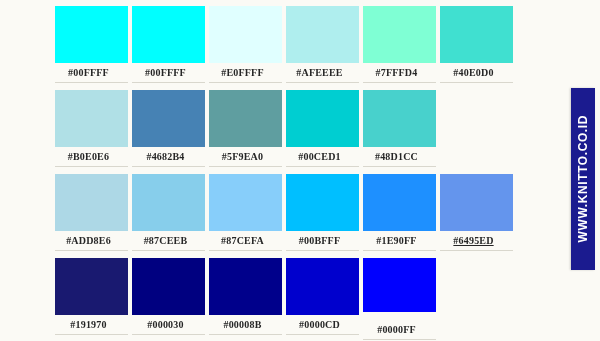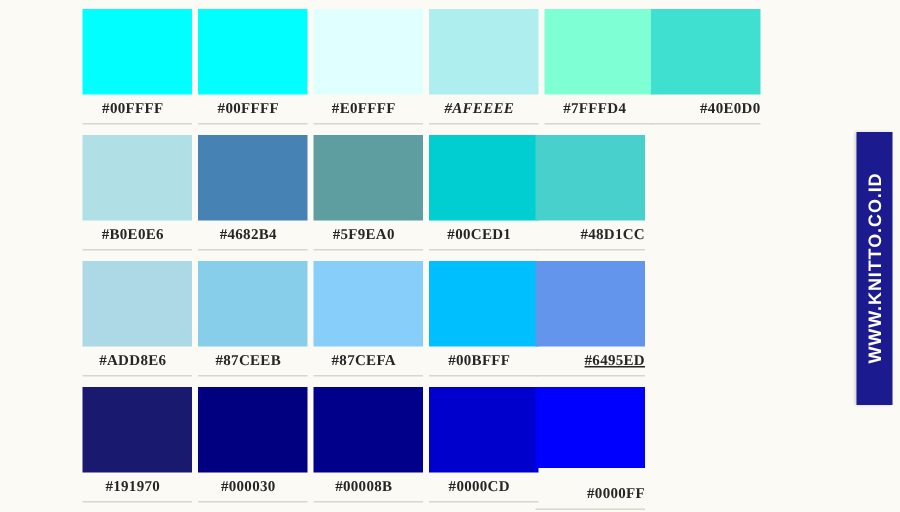--- a/index.html
+++ b/index.html
@@ -39,21 +39,20 @@
   .swatch-cell {
     width: 67px;
     margin-right: 10px;
     display: flex;
     flex-direction: column;
     align-items: stretch;
     position: relative;
   }
   .swatch-cell:last-child {
     margin-right: 11px;
-    align-items: flex-end;
   }
   .swatch-chip {
     width: 73px;
     height: 57px;
     box-sizing: border-box;
     display: block;
   }
   .swatch-label {
     height: 19px;
     line-height: 19px;
@@ -111,21 +110,21 @@
           <div class="swatch-label" style="color: rgb(38, 38, 38);">#00FFFF</div>
           <div class="swatch-rule" style="background: rgb(217, 215, 205);"></div>
         </div>
         <div class="swatch-cell">
           <div class="swatch-chip" style="background-color: rgb(224, 255, 255);"></div>
           <div class="swatch-label" style="color: rgb(38, 38, 38);">#E0FFFF</div>
           <div class="swatch-rule" style="background: rgb(217, 215, 205);"></div>
         </div>
         <div class="swatch-cell">
           <div class="swatch-chip" style="background-color: rgb(175, 238, 238);"></div>
-          <div class="swatch-label" style="color: rgb(38, 38, 38); font-style: italic;">#AFEEEE</div>
+          <div class="swatch-label" style="color: rgb(38, 38, 38);">#AFEEEE</div>
           <div class="swatch-rule" style="background: rgb(217, 215, 205);"></div>
         </div>
         <div class="swatch-cell">
           <div class="swatch-chip" style="background-color: rgb(127, 255, 212);"></div>
           <div class="swatch-label" style="color: rgb(38, 38, 38);">#7FFFD4</div>
           <div class="swatch-rule" style="background: rgb(217, 215, 205);"></div>
         </div>
         <div class="swatch-cell">
           <div class="swatch-chip" style="background-color: rgb(64, 224, 208);"></div>
           <div class="swatch-label" style="color: rgb(38, 38, 38);">#40E0D0</div>
@@ -171,20 +170,25 @@
           <div class="swatch-rule" style="background: rgb(217, 215, 205);"></div>
         </div>
         <div class="swatch-cell">
           <div class="swatch-chip" style="background-color: rgb(135, 206, 250);"></div>
           <div class="swatch-label" style="color: rgb(38, 38, 38);">#87CEFA</div>
           <div class="swatch-rule" style="background: rgb(217, 215, 205);"></div>
         </div>
         <div class="swatch-cell">
           <div class="swatch-chip" style="background-color: rgb(0, 191, 255);"></div>
           <div class="swatch-label" style="color: rgb(38, 38, 38);">#00BFFF</div>
+          <div class="swatch-rule" style="background: rgb(217, 215, 205);"></div>
+        </div>
+        <div class="swatch-cell">
+          <div class="swatch-chip" style="background-color: rgb(30, 144, 255);"></div>
+          <div class="swatch-label" style="color: rgb(38, 38, 38);">#1E90FF</div>
           <div class="swatch-rule" style="background: rgb(217, 215, 205);"></div>
         </div>
         <div class="swatch-cell">
           <div class="swatch-chip" style="background-color: rgb(100, 149, 237);"></div>
           <div class="swatch-label" style="color: rgb(38, 38, 38); text-decoration: underline;">#6495ED</div>
           <div class="swatch-rule" style="background: rgb(217, 215, 205);"></div>
         </div>
       </div>
       <div class="palette-row">
         <div class="swatch-cell">

